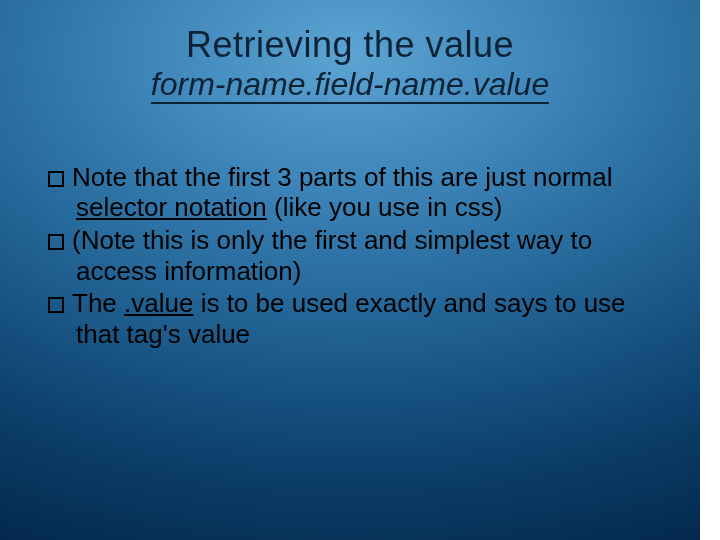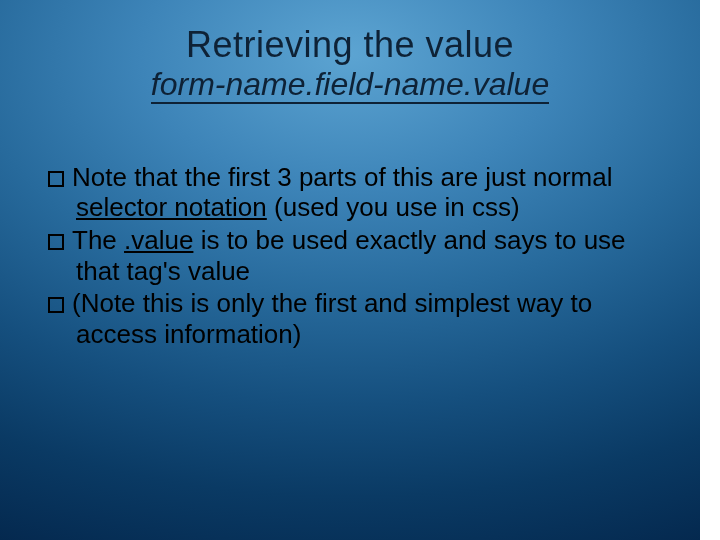--- a/index.html
+++ b/index.html
@@ -78,25 +78,25 @@
 
 <div class="slide">
   <div class="title">Retrieving the value</div>
   <div class="subtitle-wrap">
     <span class="subtitle">form-name.field-name.value</span>
   </div>
 
   <div class="body">
 
     <div class="item">
-      <span class="bullet"></span><span>Note that the first 3 parts of this are just normal </span><span class="u">selector notation</span><span> (used you use in css)</span>
+      <span class="bullet"></span><span>Note that the first 3 parts of this are just normal </span><span class="u">selector notation</span><span> (like you use in css)</span>
+    </div>
+
+    <div class="item">
+      <span class="bullet"></span><span>(Note this is only the first and simplest way to access information)</span>
     </div>
 
     <div class="item">
       <span class="bullet"></span><span>The </span><span class="u">.value</span><span>  is to be used exactly and says to use that tag's value</span>
     </div>
 
-    <div class="item">
-      <span class="bullet"></span><span>(Note this is only the first and simplest way to access information)</span>
-    </div>
-
   </div>
 </div>
 
 </body></html>

